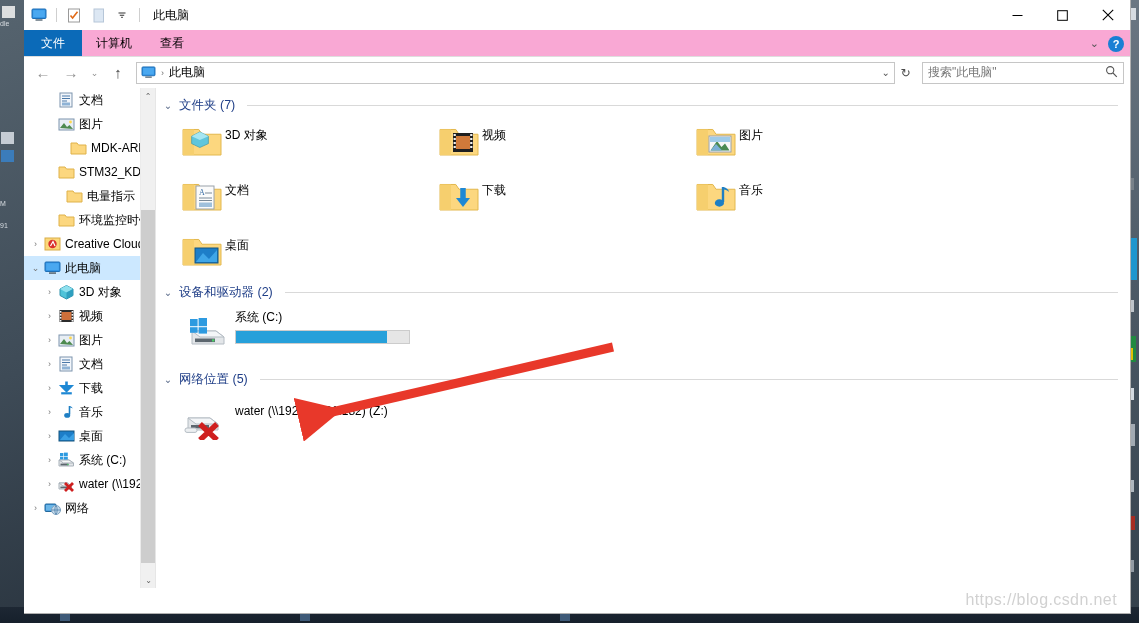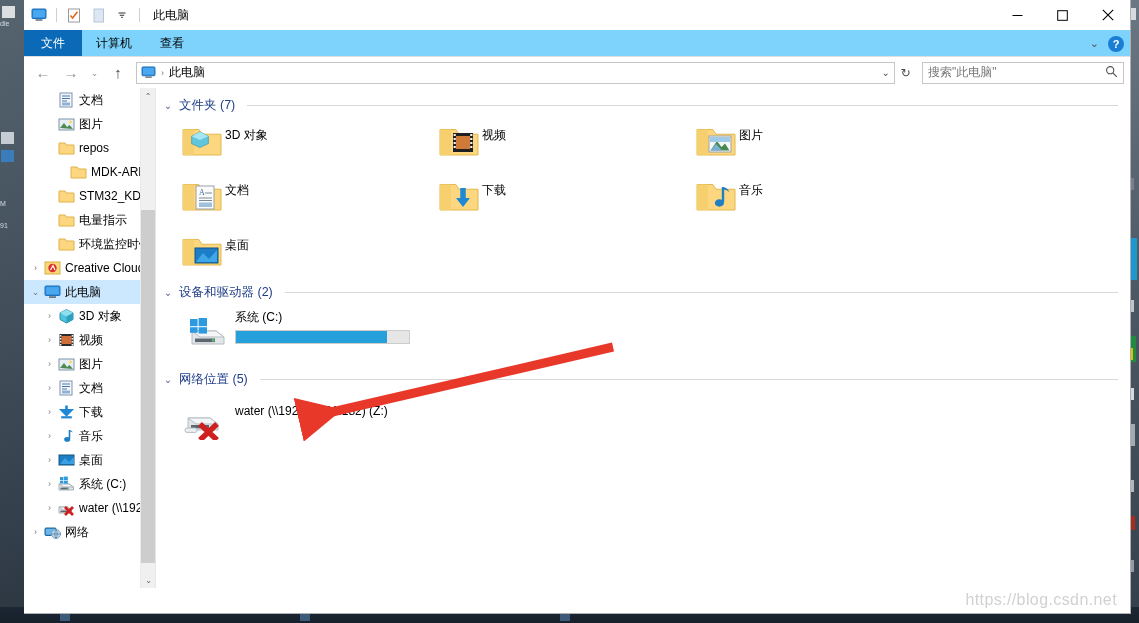--- a/index.html
+++ b/index.html
@@ -51,21 +51,21 @@
   .qat-sep { width:1px; height:14px; background:#cfcfcf; margin:0 3px; }
   .qat-btn { width:20px; height:20px; display:flex; align-items:center; justify-content:center; }
   .title-text { margin-left:6px; font-size:12px; color:#000; }
 
   .wincontrols { position:absolute; right:0; top:0; display:flex; }
   .wc { width:45px; height:30px; display:flex; align-items:center; justify-content:center;
         font-size:13px; color:#000; }
 
   
   #ribbon {
-    position:relative; height:27px; background:#7dd3fc;
+    position:relative; height:27px; background:#f9a8d4;
     border-bottom:1px solid #dededE; display:flex; align-items:stretch;
   }
   .rtab { display:flex; align-items:center; padding:0 14px; font-size:12px; color:#000; }
   .rtab.file { background:#0b6ab8; color:#fff; font-weight:normal; padding:0 17px; }
   .ribbon-right { position:absolute; right:6px; top:0; height:27px; display:flex; align-items:center; gap:9px; }
   .chev-down { color:#555; font-size:11px; }
   .help-btn {
     width:16px;height:16px;border-radius:50%;background:#1a7fd4;color:#fff;
     font-size:11px;display:flex;align-items:center;justify-content:center;font-weight:bold;
   }
@@ -322,52 +322,39 @@
                 <path d="M2 12 L6 7 L9 11 L11.5 9 L15 13 Z" fill="#4d8a4f"></path>
                 <circle cx="12.5" cy="6" r="1.4" fill="#ffd84d"></circle>
               </svg>
             </span>
             <span class="tlabel">图片</span>
             <span class="pin"><svg width="9" height="11" viewBox="0 0 9 11">
                 <path d="M2 0.8 L7 0.8 L6 3 L8 6 L1 6 L3 3 Z" fill="#a8a8a8"></path>
                 <path d="M4.5 6 V10.4" stroke="#a8a8a8" stroke-width="1"></path>
               </svg></span>
           </div>
-          <div class="tree-item" style="padding-left: 18px;">
-            <span class="tw"></span>
-            <span class="tico">
-              <svg width="17" height="16" viewBox="0 0 17 16">
-                <path d="M1 3 L7 3 L8.5 5 L16 5 L16 14 L1 14 Z" fill="#fcd77f" stroke="#dfb24b"></path>
-              </svg>
-            </span>
-            <span class="tlabel">repos</span>
-            <span class="pin"><svg width="9" height="11" viewBox="0 0 9 11">
-                <path d="M2 0.8 L7 0.8 L6 3 L8 6 L1 6 L3 3 Z" fill="#a8a8a8"></path>
-                <path d="M4.5 6 V10.4" stroke="#a8a8a8" stroke-width="1"></path>
-              </svg></span>
-          </div>
           <div class="tree-item" style="padding-left: 10px; margin-left: 20px;">
             <span class="tw"></span>
             <span class="tico">
               <svg width="17" height="16" viewBox="0 0 17 16">
                 <path d="M1 3 L7 3 L8.5 5 L16 5 L16 14 L1 14 Z" fill="#fcd77f" stroke="#dfb24b"></path>
               </svg>
             </span>
             <span class="tlabel">MDK-ARM</span>
           </div>
           <div class="tree-item" style="padding-left: 18px;">
             <span class="tw"></span>
             <span class="tico">
               <svg width="17" height="16" viewBox="0 0 17 16">
                 <path d="M1 3 L7 3 L8.5 5 L16 5 L16 14 L1 14 Z" fill="#fcd77f" stroke="#dfb24b"></path>
               </svg>
             </span>
             <span class="tlabel">STM32_KD2679</span>
           </div>
-          <div class="tree-item" style="padding-left: 18px;">
+          <div class="tree-item" style="padding-left: 26px;">
             <span class="tw"></span>
             <span class="tico">
               <svg width="17" height="16" viewBox="0 0 17 16">
                 <path d="M1 3 L7 3 L8.5 5 L16 5 L16 14 L1 14 Z" fill="#fcd77f" stroke="#dfb24b"></path>
               </svg>
             </span>
             <span class="tlabel">电量指示</span>
           </div>
           <div class="tree-item" style="padding-left: 18px;">
             <span class="tw"></span>

